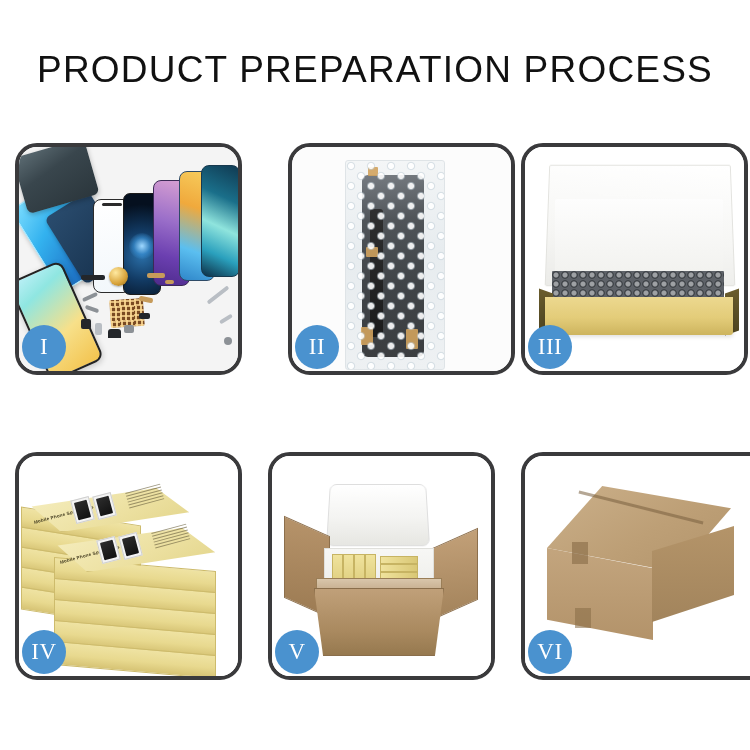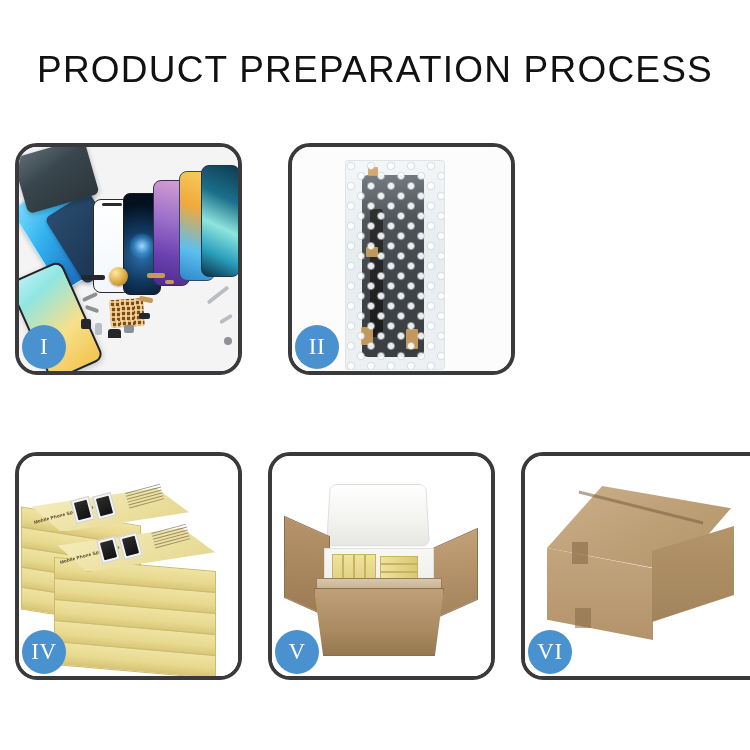--- a/index.html
+++ b/index.html
@@ -417,20 +417,33 @@
           <div class="tape" style="left:20px;top:86px;width:12px;height:10px;"></div>
           <div class="tape" style="left:15px;top:166px;width:12px;height:18px;"></div>
           <div class="tape" style="left:60px;top:168px;width:12px;height:20px;"></div>
           <div class="bubbles"></div>
         </div>
       </div>
     </div>
     <div class="badge">II</div>
   </div>
 
+  <div class="cell c3">
+    <div class="cell-inner">
+      <div class="scene s3">
+        <div class="box3-lid"></div>
+        <div class="box3-foam"></div>
+        <div class="box3-fill"></div>
+        <div class="box3-left"></div>
+        <div class="box3-right"></div>
+        <div class="box3-front"></div>
+      </div>
+    </div>
+    <div class="badge">III</div>
+  </div>
 
   <div class="cell c4">
     <div class="cell-inner">
       <div class="scene s4">
 
         <div class="bx" style="left:2px;top:60px;width:118px;height:21px;transform:skewY(9deg);"></div>
         <div class="bx" style="left:2px;top:80px;width:118px;height:21px;transform:skewY(9deg);"></div>
         <div class="bx" style="left:2px;top:100px;width:118px;height:21px;transform:skewY(9deg);"></div>
         <div class="bx" style="left:2px;top:120px;width:118px;height:21px;transform:skewY(9deg);"></div>
         <div class="bx" style="left:2px;top:140px;width:118px;height:21px;transform:skewY(9deg);"></div>

